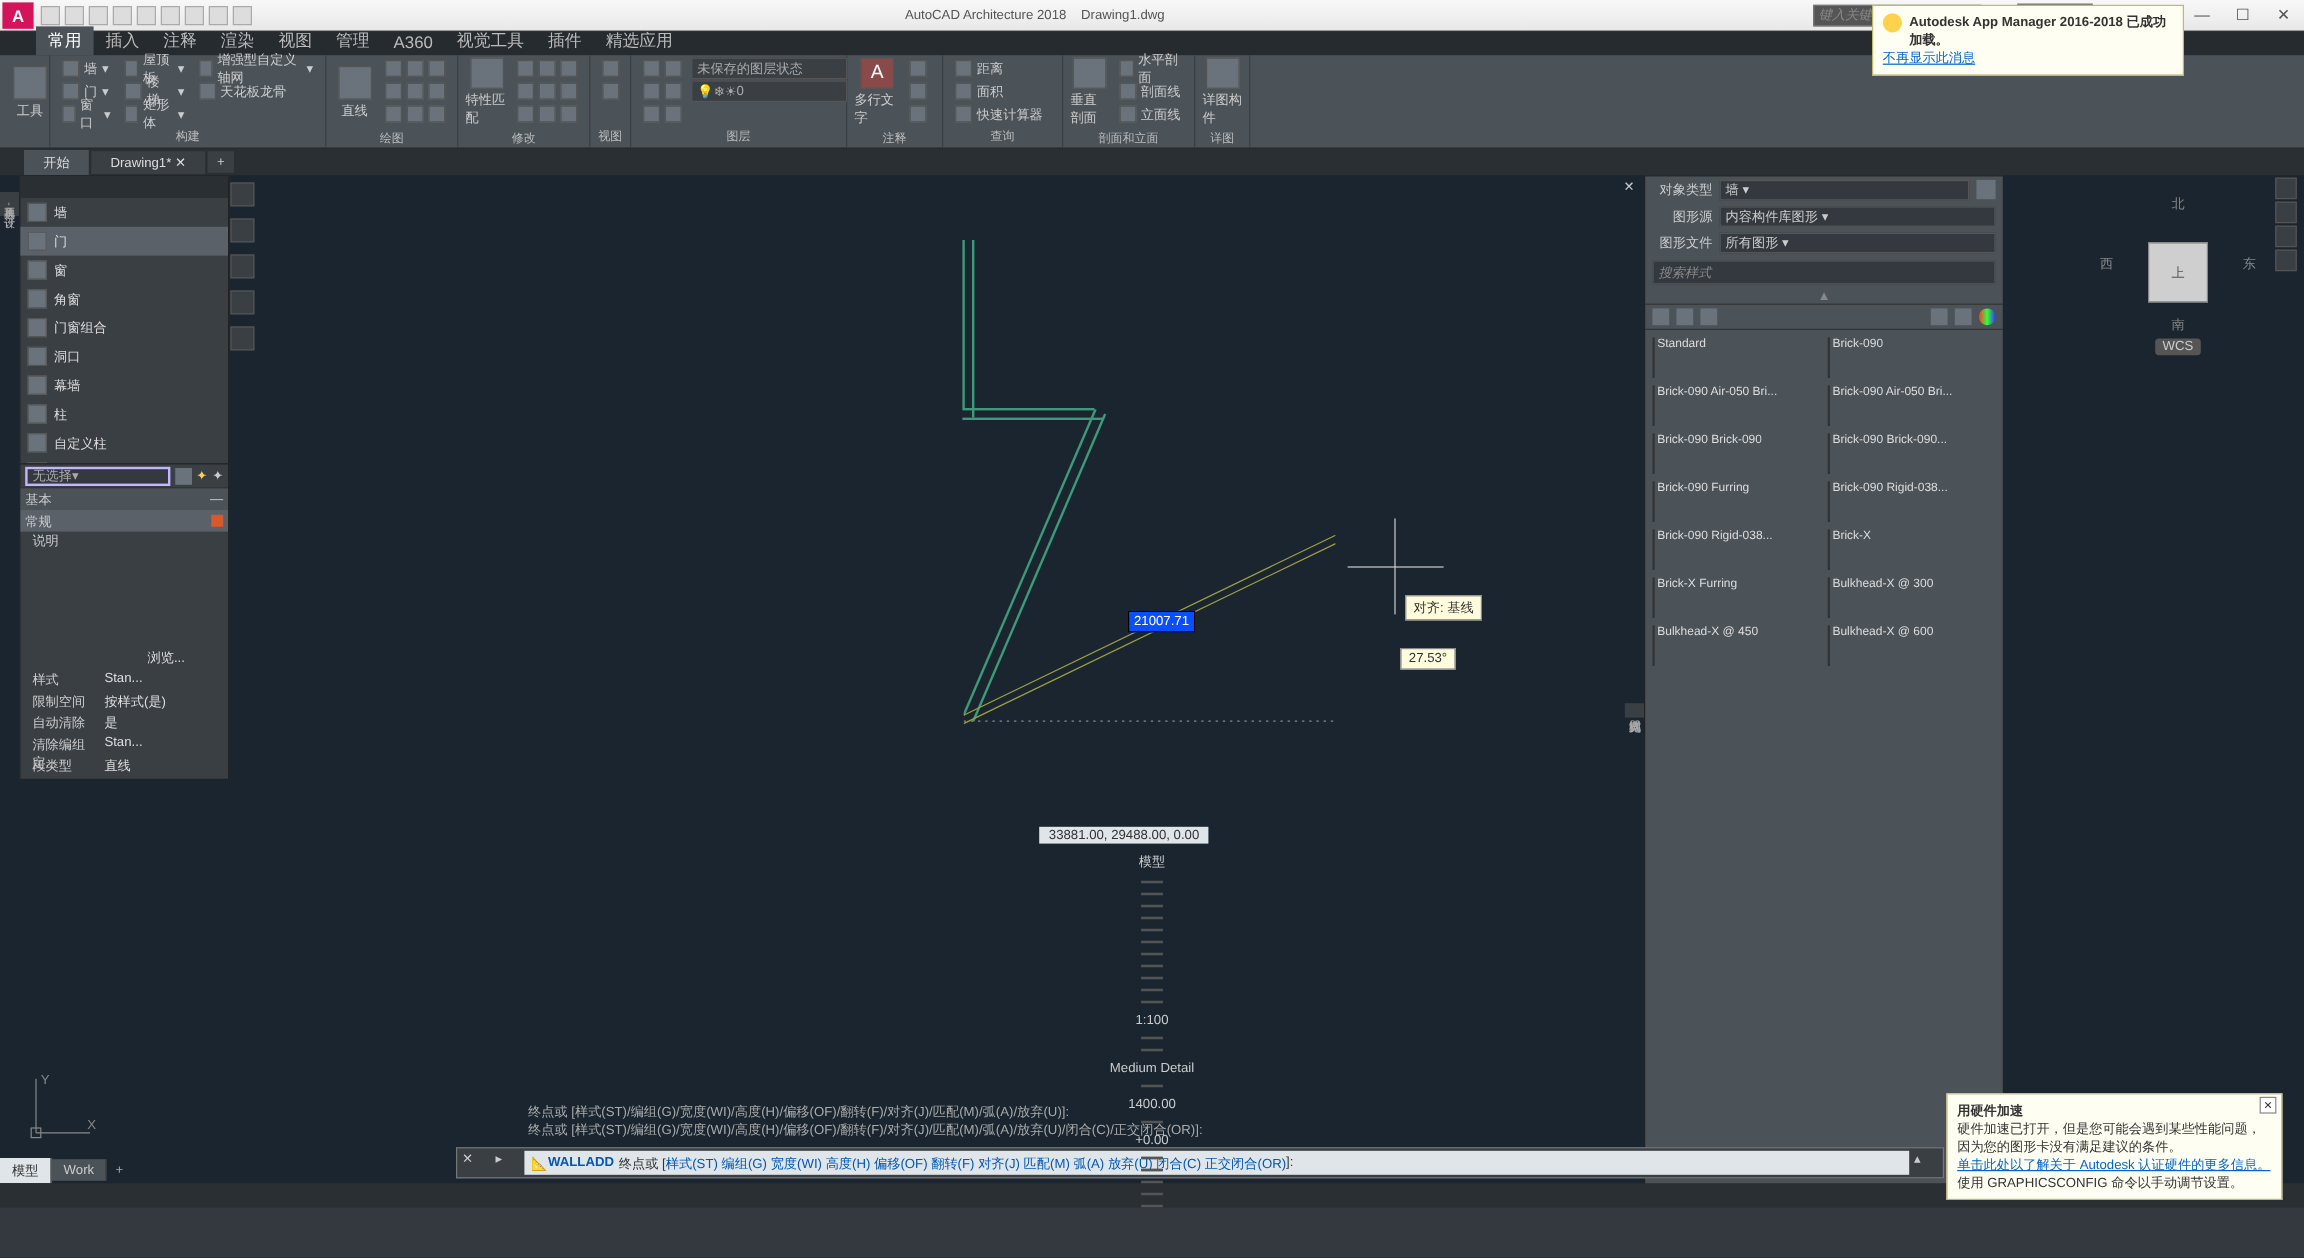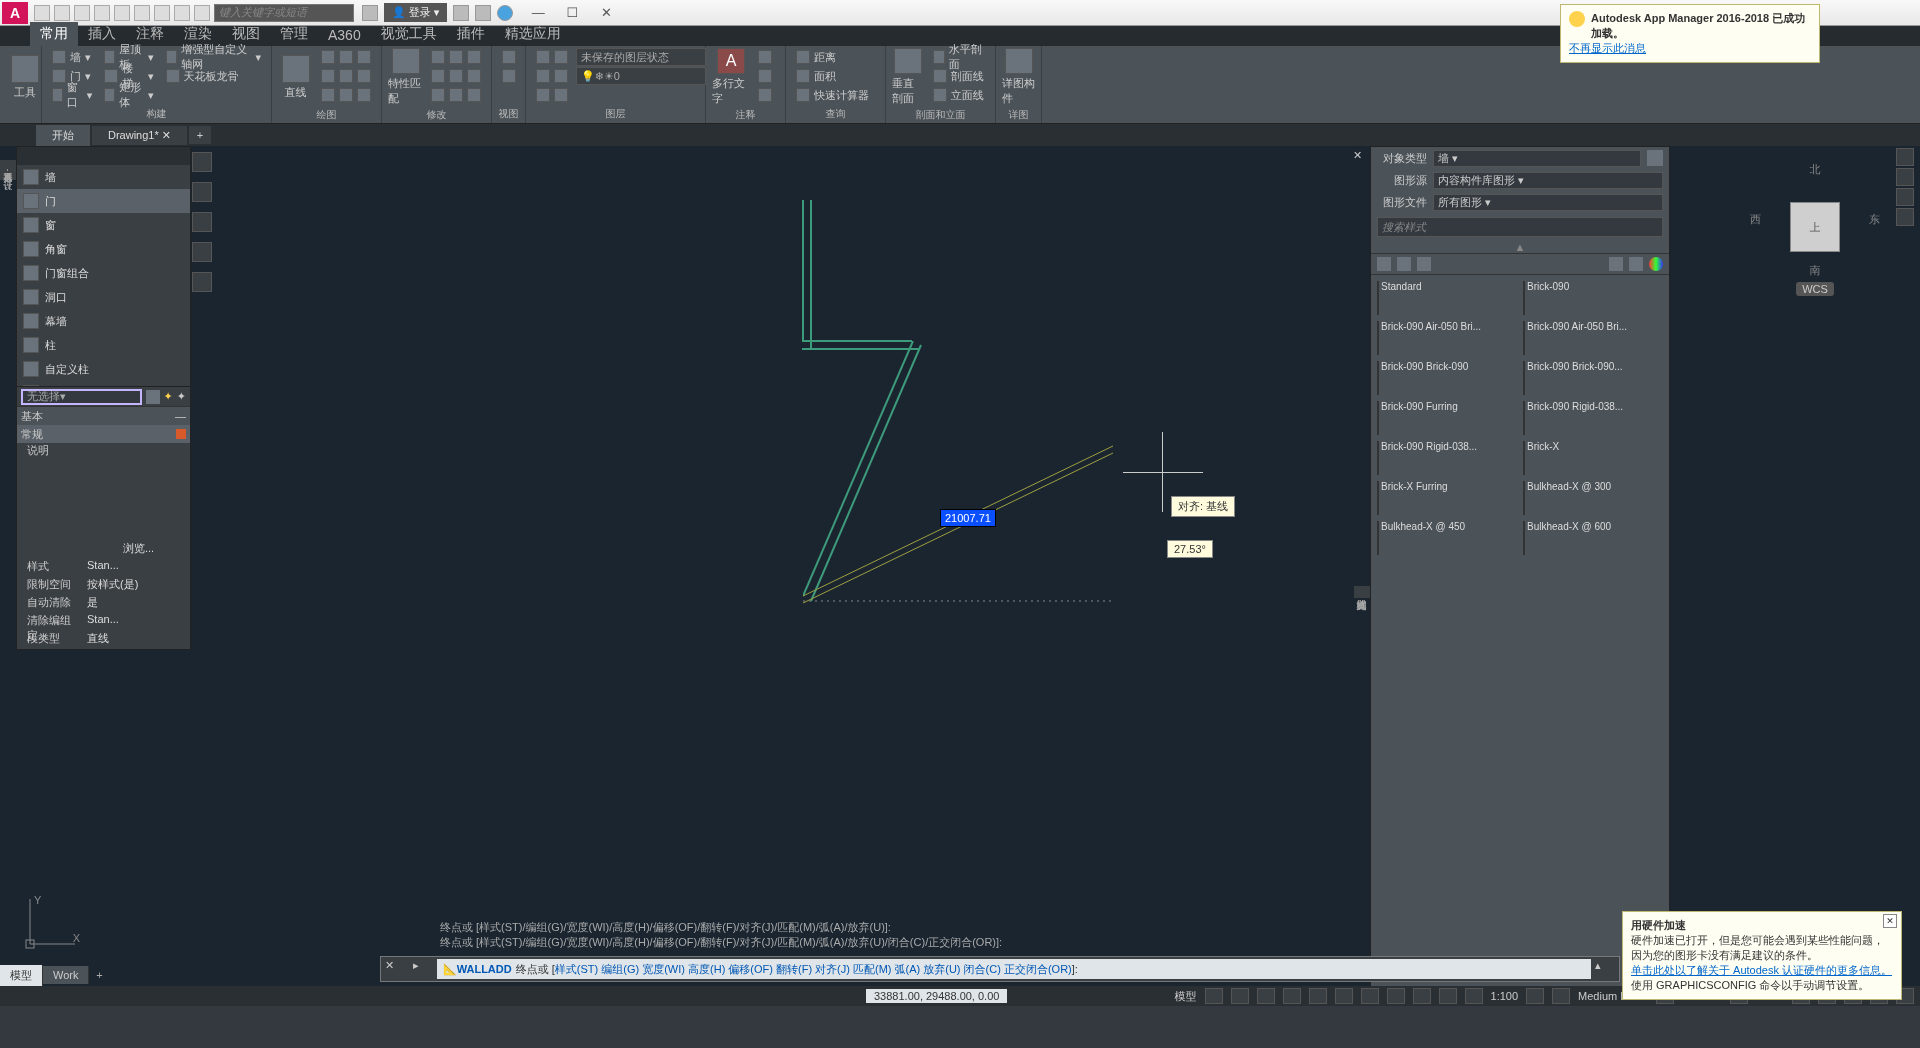--- a/index.html
+++ b/index.html
@@ -29,21 +29,21 @@
 .ribbon .panel-body { display:flex; gap:4px; flex:1; align-items:flex-start;}
 .ribbon .panel-label { text-align:center; font-size:10px; color:#bbb; padding-top:2px;}
 .ribbon .bigbtn { width:38px; height:58px; display:flex; flex-direction:column; align-items:center; justify-content:center; gap:2px;}
 .ribbon .bigbtn .ic { width:28px; height:28px; background:#6a737b; border:1px solid #555;}
 .ribbon .smallbtn { height:18px; display:flex; align-items:center; gap:4px; padding:0 4px;}
 .ribbon .smallbtn .ic { width:14px; height:14px; background:#6a737b; border:1px solid #555;}
 .ribbon .col { display:flex; flex-direction:column; gap:1px;}
 .ribbon .dd { width:130px; height:18px; background:#3a3f44; border:1px solid #555; color:#aaa; padding:0 4px; display:flex; align-items:center;}
 
 
-.doctabs { height: 22px; background: #2a2f34; display:flex; align-items:center; padding-left:36px; gap:2px;}
+.doctabs { height: 22px; background: #2a2f34; display:flex; align-items:center; padding-left:20px; gap:2px;}
 .doctabs .dtab { padding: 3px 16px; background: #4b5258; color: #ddd; position:relative;}
 .doctabs .dtab.active { background: #3a3f44;}
 .doctabs .plus { width:22px; height:18px; background:#3a3f44; display:flex; align-items:center; justify-content:center;}
 
 
 .main { position: relative; height: calc(1048px - 26px - 20px - 78px - 22px - 22px - 20px); background:#1a2530;}
 
 
 .left-palette { position:absolute; left:16px; top:0; width:175px; background:#3a3f44; border:1px solid #222;}
 .left-palette .hdr { height:18px; background:#2a2f34;}
@@ -125,21 +125,21 @@
 .cmdline .inner .cmd { color:#0057b5; font-weight:bold; margin-right:4px;}
 .cmdline .inner .opt { color:#0057b5;}
 
 
 .bottom-tabs { position:absolute; left:0; bottom:20px; height:22px; display:flex; align-items:center;}
 .bottom-tabs .btab { padding:3px 10px; background:#4b5258; color:#ccc; border-right:1px solid #333;}
 .bottom-tabs .btab.active { background:#dfe5e9; color:#333;}
 .bottom-tabs .plus { width:20px; display:flex; align-items:center; justify-content:center; color:#aaa;}
 
 
-.statusbar { position:absolute; left:0; right:0; bottom:0; height:20px; background:#2a2f34; display:flex; align-items:center; color:#ccc; justify-content:flex-end; padding:0 6px; gap:8px;}
+.statusbar { position:absolute; left:0; right:0; bottom:0; height:20px; background:#2a2f34; display:flex; align-items:center; color:#ccc; justify-content:flex-end; padding:0 6px; gap:8px;flex-direction:column;}
 .statusbar .coords { background:#dfe5e9; color:#333; padding:1px 8px; margin-right:auto; margin-left:860px;}
 .statusbar .sb { width:18px; height:16px; background:#3a3f44; border:1px solid #555;}
 .statusbar .txt { color:#ccc;}
 
 
 .ucs { position:absolute; left:20px; bottom:52px; width:60px; height:60px; color:#888;}
 .ucs .y { position:absolute; left:14px; top:0;}
 .ucs .x { position:absolute; right:0; bottom:10px;}
 .ucs svg { position:absolute; left:0; top:0;}
 
@@ -154,20 +154,23 @@
   <div class="qat">
     <span></span>
     <span></span>
     <span></span>
     <span></span>
     <span></span>
     <span></span>
     <span></span>
     <span></span>
     <span></span>
+  </div>
+  <div class="title">
+    <span>AutoCAD Architecture 2018</span>&nbsp;&nbsp;&nbsp;&nbsp;<span>Drawing1.dwg</span>
   </div>
   <div class="search">键入关键字或短语</div>
   <div class="right">
     <span class="icon"></span>
     <span class="login">👤 <span>登录</span> ▾</span>
     <span class="icon"></span>
     <span class="icon"></span>
     <span class="icon" style="background:#4aa3df;border-radius:50%;"></span>
   </div>
   <div class="wincontrols">

